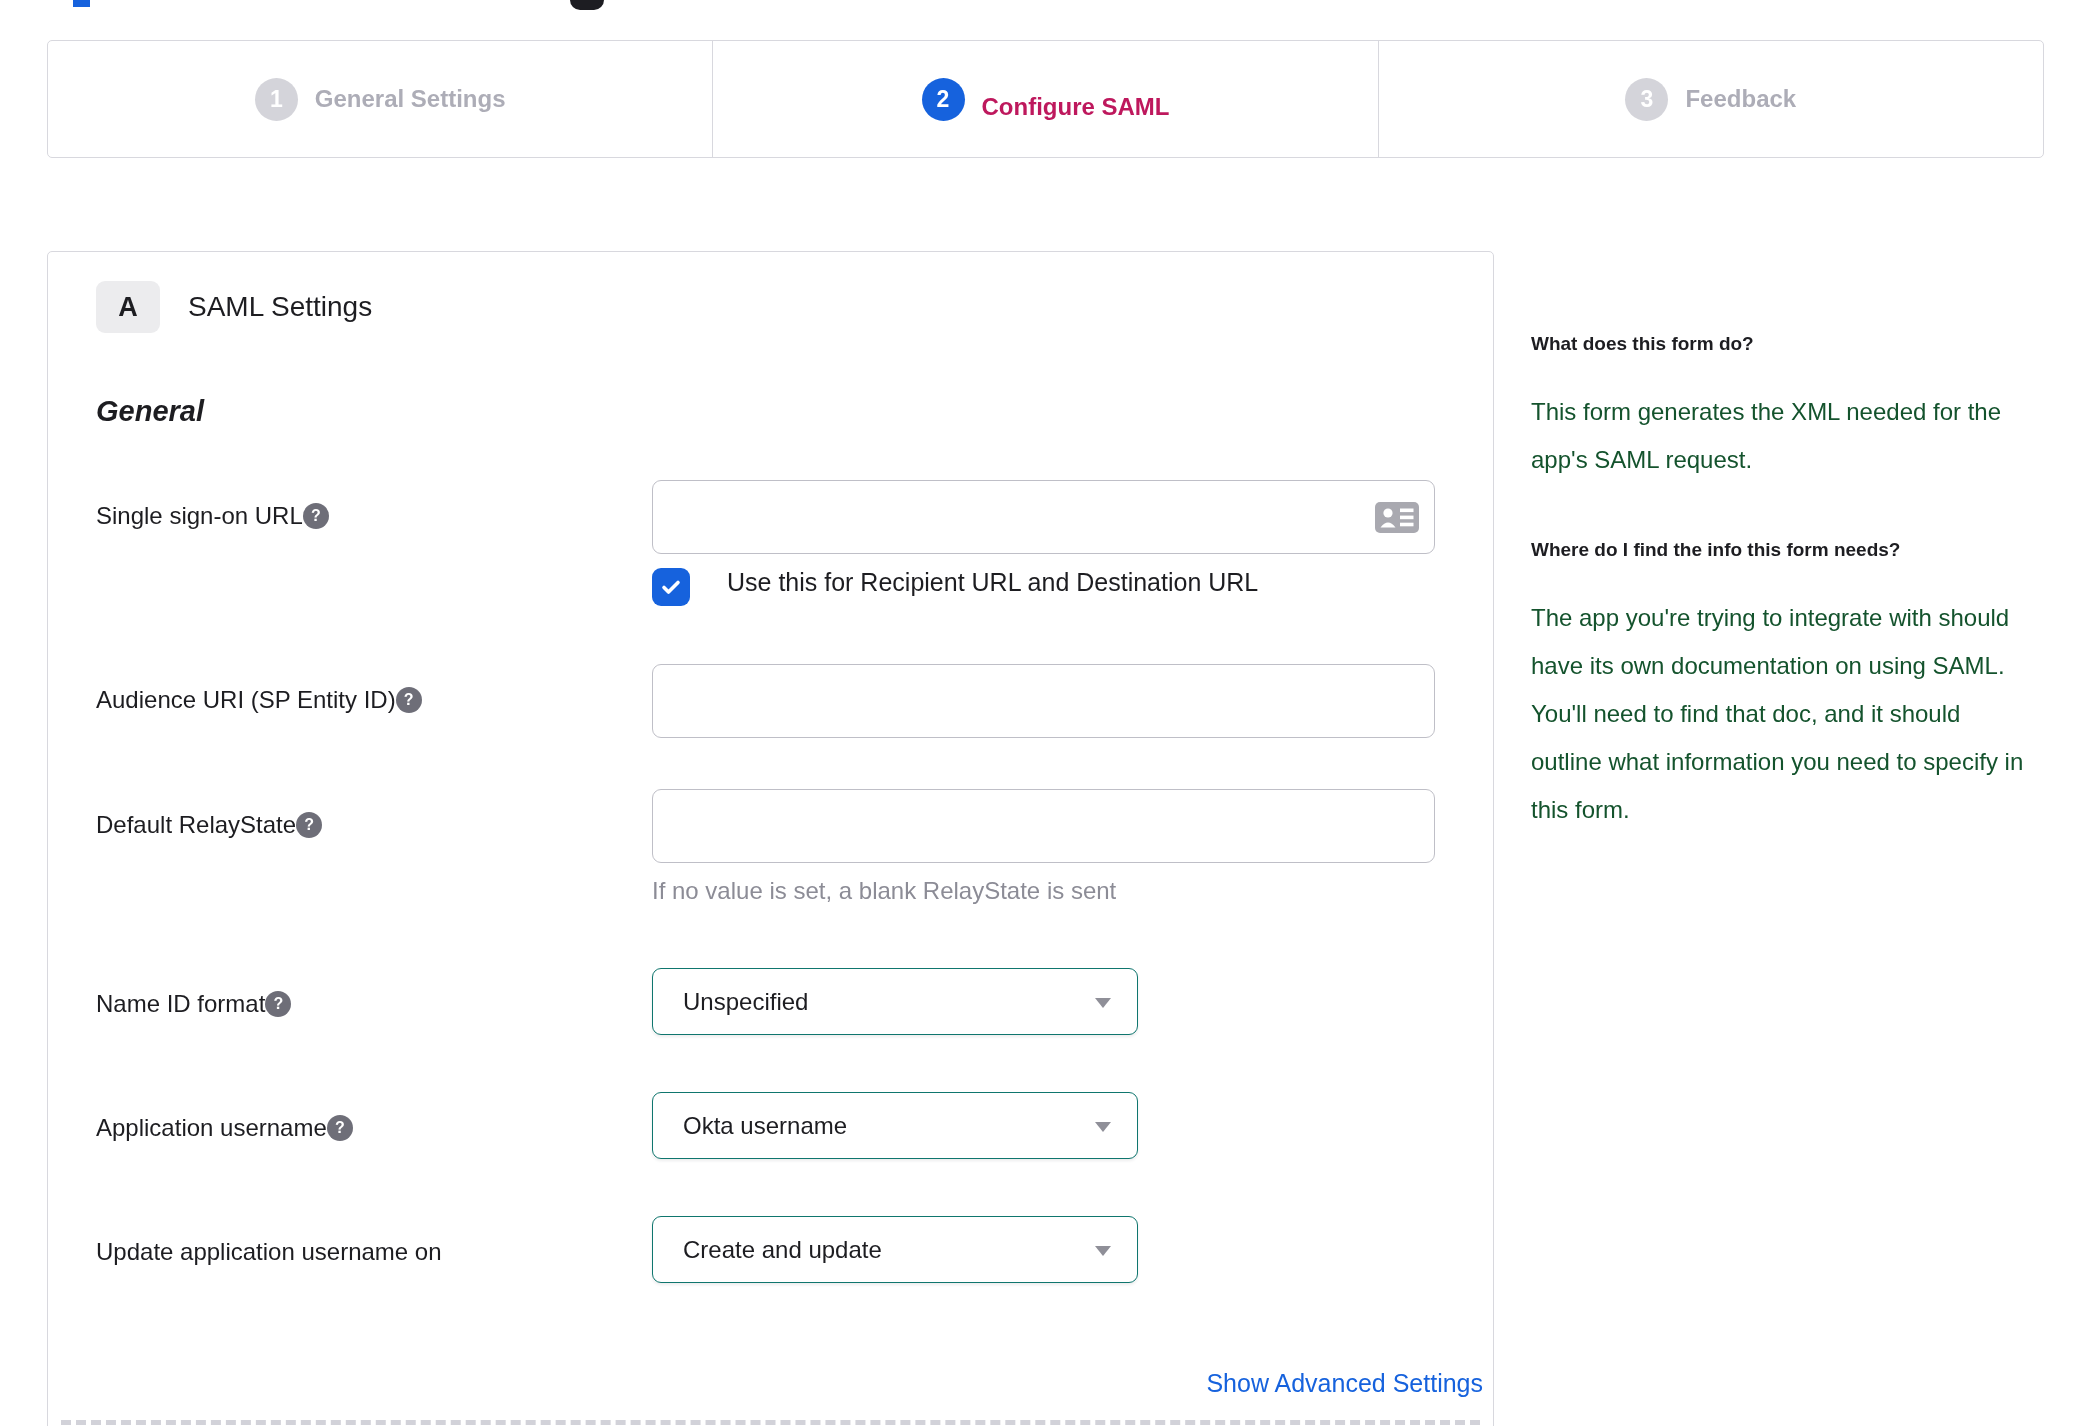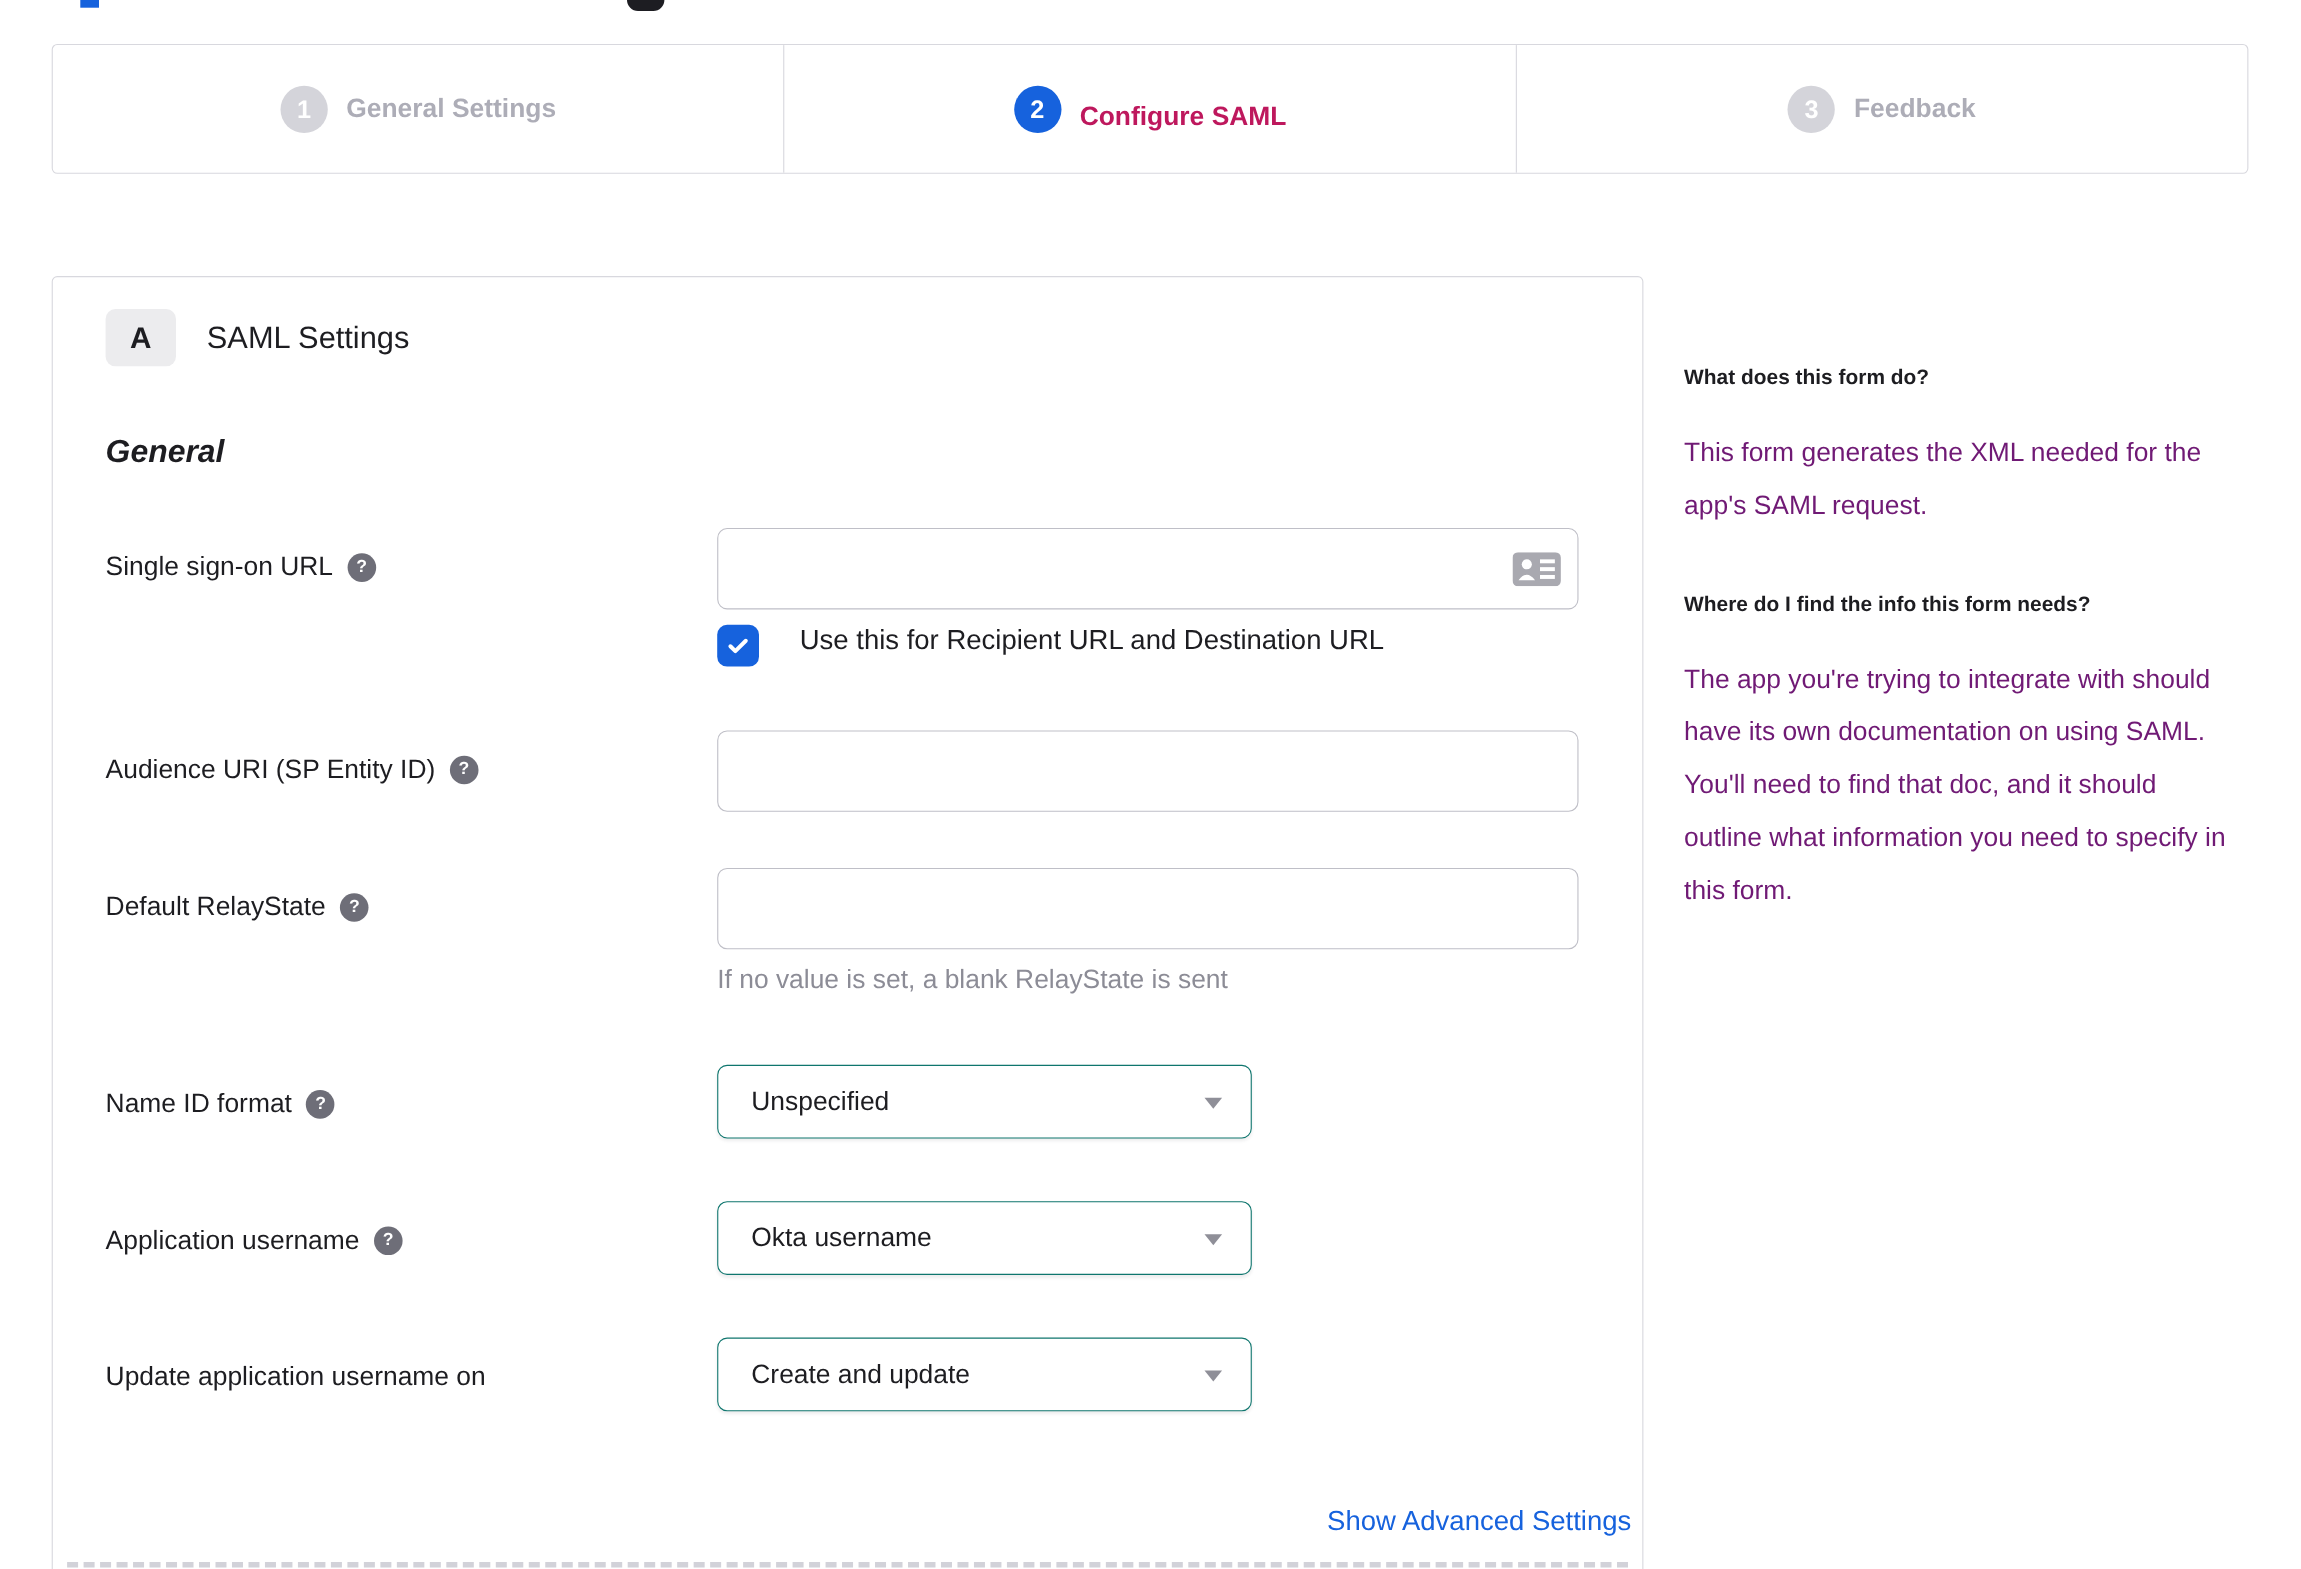--- a/index.html
+++ b/index.html
@@ -60,21 +60,21 @@
     background: #ececee;
     display: flex; align-items: center; justify-content: center;
     font-size: 27px; font-weight: bold; color: #1d1d21;
   }
   .section-title { font-size: 28px; font-weight: normal; }
 
   .group-title { font-size: 29px; font-weight: bold; margin: 62px 0 0 0; font-style: italic; }
 
   .form-area { margin-top: 52px; }
   .form-row { display: flex; align-items: flex-start; margin-bottom: 0; }
-  .label-col { width: 556px; padding-top: 22px; display: flex; align-items: center; gap: 13px; }
+  .label-col { width: 556px; padding-top: 22px; display: flex; align-items: center; }
   .field-label { font-size: 24px; color: #1d1d21; }
   .help-icon {
     width: 26px; height: 26px; border-radius: 50%;
     background: #6e6e78; color: #ffffff;
     font-size: 16px; font-weight: bold;
     display: inline-flex; align-items: center; justify-content: center;
     flex: 0 0 auto; cursor: pointer;
   }
   .field-col { flex: 1 1 auto; }
 
@@ -144,21 +144,21 @@
 
   
   .help-sidebar {
     position: absolute; left: 1531px; top: 322px; width: 505px;
   }
   .help-heading {
     font-size: 19px; font-weight: bold; color: #1d1d21;
     line-height: 44px; margin-bottom: 22px;
   }
   .help-body {
-    font-size: 24px; color: #701a75;
+    font-size: 24px; color: #14532d;
     line-height: 48px; margin-bottom: 44px;
   }
 </style>
 </head>
 <body>
 
 <div class="frag-blue"></div>
 <div class="frag-dark"></div>
 
 <div class="stepper">

